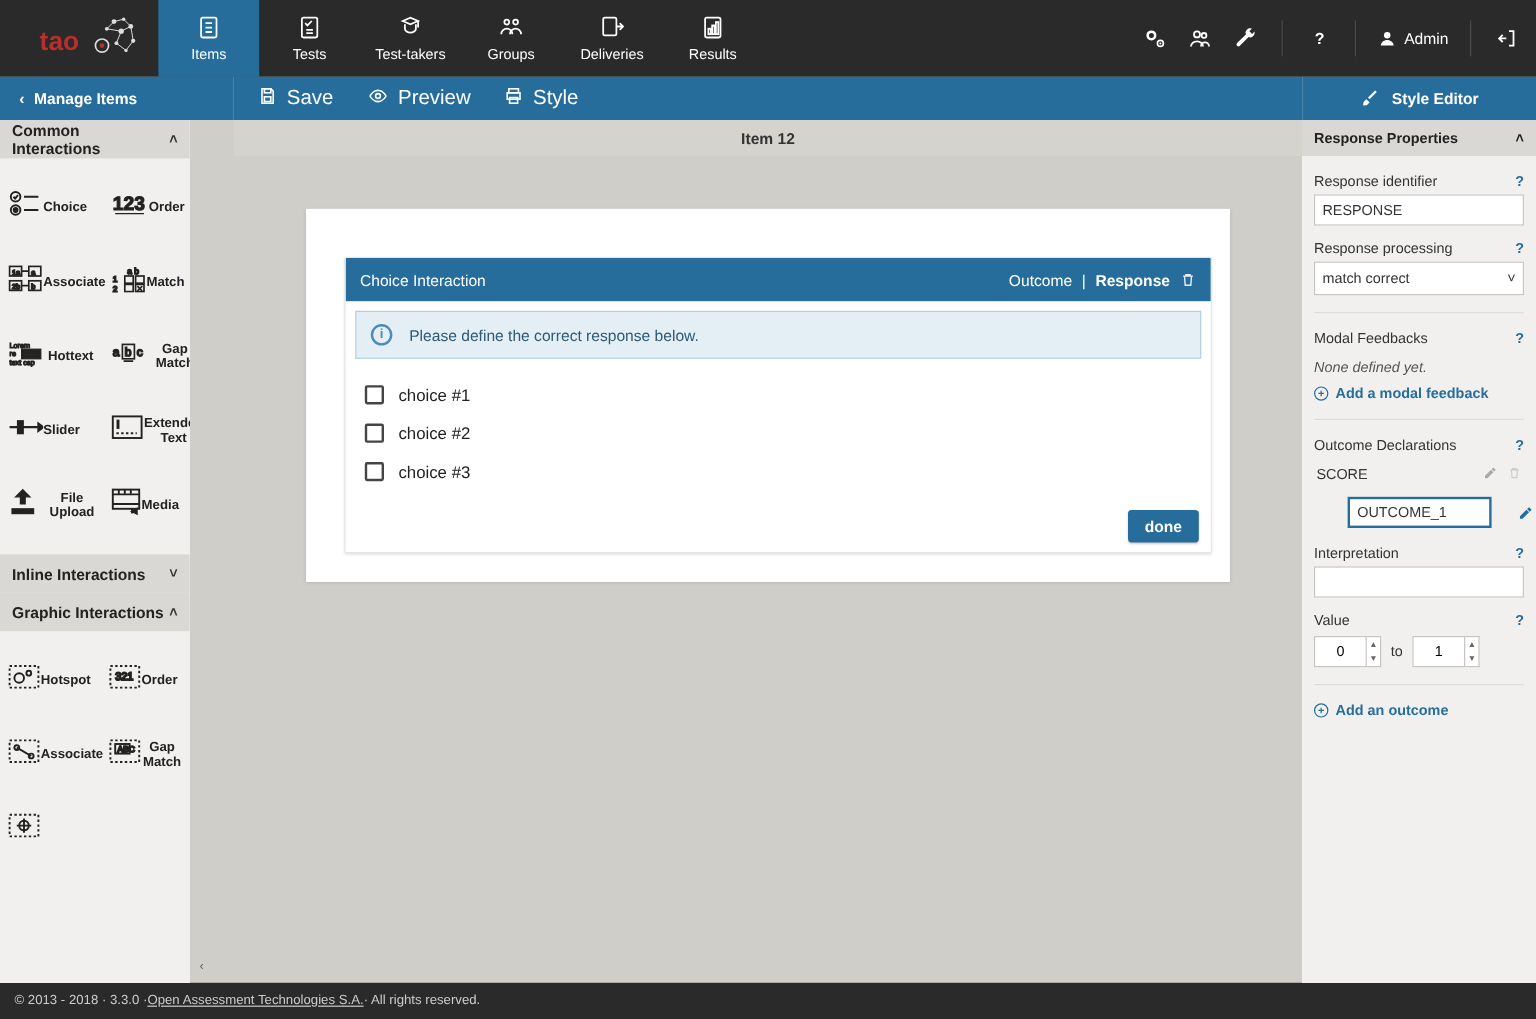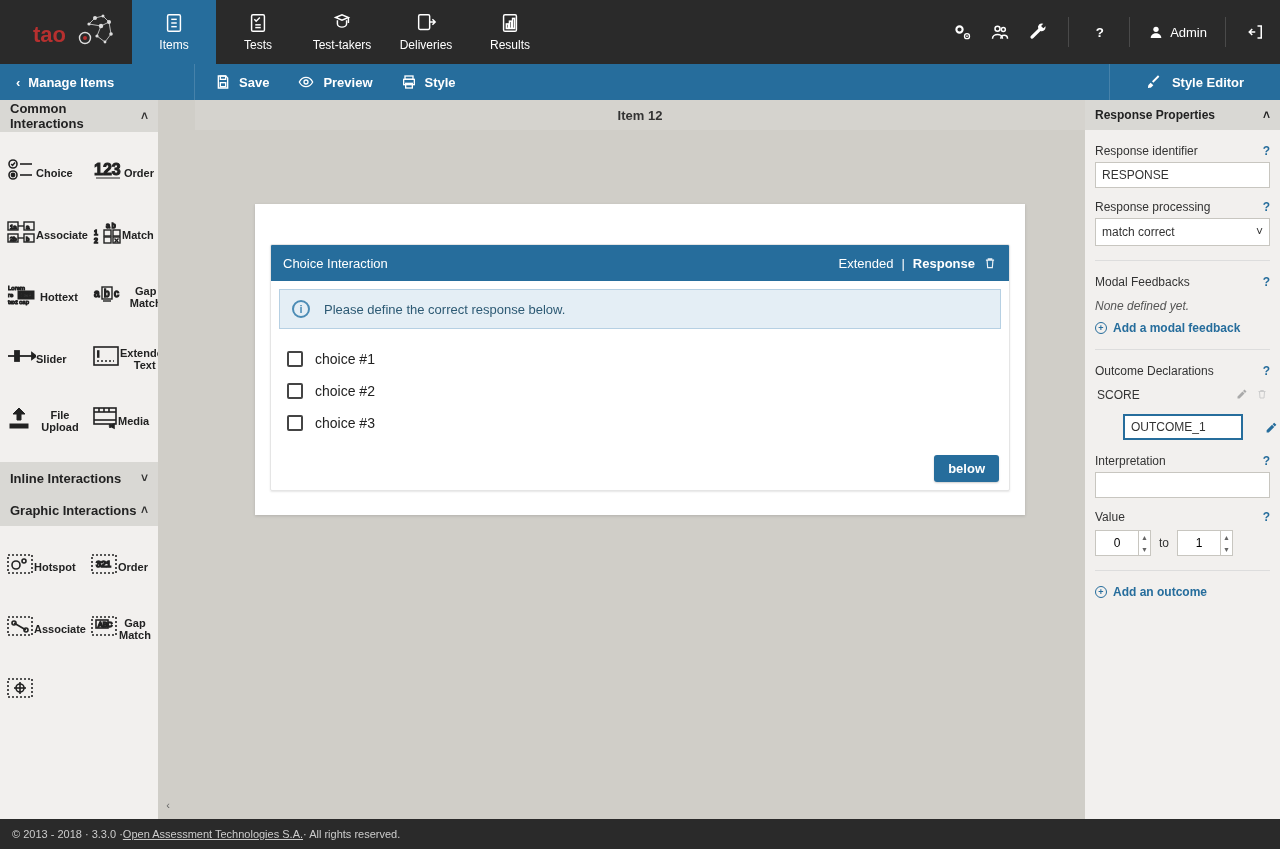--- a/index.html
+++ b/index.html
@@ -12,38 +12,38 @@
 .top-nav-item.active { background:#266d9c; }
 .top-nav-item .icon { font-size:22px; margin-bottom:4px; color:#fff; }
 .top-nav-right { display:flex; align-items:center; gap:14px; color:#fff; }
 .top-nav-right .util-btn { width:24px; height:24px; display:flex; align-items:center; justify-content:center; cursor:pointer; color:#fff; }
 .top-nav-right .divider { width:1px; height:30px; background:#4a4a4a; margin:0 4px; }
 .admin-btn { display:flex; align-items:center; gap:6px; cursor:pointer; font-size:13px; }
 
 .sub-bar { height:36px; background:#266d9c; display:flex; color:#fff; }
 .sub-bar-left { width:195px; display:flex; align-items:center; padding-left:16px; gap:8px; font-size:13px; font-weight:bold; border-right:1px solid rgba(255,255,255,0.15); cursor:pointer; }
 .sub-bar-mid { flex:1; display:flex; align-items:center; padding-left:20px; gap:28px; }
-.sub-bar-mid .act-btn { display:flex; align-items:flex-end; gap:8px; font-size:13px; font-weight:bold; cursor:pointer; }
-.sub-bar-right { width:171px; display:flex; align-items:center; justify-content:center; gap:10px; font-weight:bold; border-left:1px solid rgba(255,255,255,0.15); cursor:pointer; }
+.sub-bar-mid .act-btn { display:flex; align-items:flex-start; gap:8px; font-size:17px; font-weight:normal; cursor:pointer; }
+.sub-bar-right { width:195px; display:flex; align-items:center; justify-content:center; gap:10px; font-weight:bold; border-left:1px solid rgba(255,255,255,0.15); cursor:pointer; }
 
 .workspace { position:absolute; top:100px; left:0; right:0; bottom:30px; display:flex; }
 .left-panel { width:158px; background:#f2f0ee; overflow-y:auto; position:relative; }
 .left-panel-wrap { width:195px; display:flex; overflow:hidden; background:#d0cec8; }
 .left-splitter { width:20px; background:#d0cec8; position:relative; display:flex; align-items:flex-end; justify-content:center; cursor:pointer; }
 .left-splitter .handle { position:absolute; bottom:8px; color:#666; font-size:11px; }
 .panel-header { height:32px; background:#d9d8d4; display:flex; align-items:center; justify-content:space-between; padding:0 10px; font-weight:bold; color:#222; font-size:13px; cursor:pointer; }
 .panel-header .chev { font-size:12px; color:#333; }
 .tool-grid { display:grid; grid-template-columns:1fr 1fr; gap:0; padding:10px 4px; }
 .tool-item { display:flex; flex-direction:row; align-items:center; justify-content:flex-start; padding:12px 2px; cursor:pointer; }
 .tool-item .ti-icon { height:32px; display:flex; align-items:center; justify-content:center; font-size:22px; color:#222; margin-bottom:6px; }
 .tool-item .ti-label { font-size:11px; color:#222; text-align:center; font-weight:bold; }
 
 .canvas { flex:1; position:relative; overflow:auto; background:#d0cec8; }
 .canvas-title-bar { height:30px; background:#d5d3ce; display:flex; align-items:center; justify-content:center; font-weight:bold; color:#333; }
-.item-card { margin:74px auto; width:770px; background:#fff; box-shadow:0 1px 3px rgba(0,0,0,0.15); padding:40px 15px 24px 15px; position:relative; }
+.item-card { margin:44px auto; width:770px; background:#fff; box-shadow:0 1px 3px rgba(0,0,0,0.15); padding:40px 15px 24px 32px; position:relative; }
 .interaction-block { border:1px solid rgba(0,0,0,0.1); box-shadow:0 1px 2px rgba(0,0,0,0.1); border-radius:2px; overflow:hidden; }
 .interaction-header { height:36px; background:#266d9c; color:#fff; display:flex; align-items:center; justify-content:space-between; padding:0 12px; font-size:13px; }
 .interaction-header .right { display:flex; align-items:center; gap:8px; }
 .interaction-header .qr-link { cursor:pointer; }
 .interaction-header .qr-link.active { font-weight:bold; }
 .interaction-header .trash { cursor:pointer; opacity:0.9; }
 .info-strip { background:#e4eef5; border:1px solid #b6d0e3; margin:8px; padding:10px 12px; display:flex; align-items:center; gap:14px; color:#266; font-size:13px; }
 .info-strip .info-icon { width:18px; height:18px; border:2px solid #4c8cb5; border-radius:50%; display:flex; align-items:center; justify-content:center; color:#4c8cb5; font-size:11px; font-weight:bold; }
 .choices { padding:6px 12px 8px 12px; }
 .choice-row { display:flex; align-items:flex-end; gap:12px; padding:8px 4px; font-size:14px; }
@@ -131,20 +131,31 @@
             <svg width="22" height="22" viewBox="0 0 24 24" fill="none" stroke="#fff" stroke-width="1.6">
               <path d="M5 6 L12 3 L19 6 L12 9 Z"></path>
               <path d="M7 9 v4 c0 2 2.5 3.5 5 3.5 s5 -1.5 5 -3.5 v-4"></path>
               <line x1="19" y1="6" x2="19" y2="12"></line>
             </svg>
           </span>
         <span>Test-takers</span>
       </div>
       <div class="top-nav-item">
         <span class="icon">
+            <svg width="24" height="22" viewBox="0 0 26 24" fill="none" stroke="#fff" stroke-width="1.6">
+              <circle cx="9" cy="7" r="2.2"></circle>
+              <circle cx="17" cy="7" r="2.2"></circle>
+              <path d="M4 18 c0 -3 2.5 -5 5 -5 s5 2 5 5"></path>
+              <path d="M12 18 c0 -3 2.5 -5 5 -5 s5 2 5 5"></path>
+            </svg>
+          </span>
+        <span>Groups</span>
+      </div>
+      <div class="top-nav-item">
+        <span class="icon">
             <svg width="22" height="22" viewBox="0 0 24 24" fill="none" stroke="#fff" stroke-width="1.6">
               <rect x="4" y="3" width="12" height="16" rx="1.5"></rect>
               <path d="M16 11 h5 M19 8 l3 3 l-3 3"></path>
             </svg>
           </span>
         <span>Deliveries</span>
       </div>
       <div class="top-nav-item">
         <span class="icon">
             <svg width="22" height="22" viewBox="0 0 24 24" fill="none" stroke="#fff" stroke-width="1.6">
@@ -442,21 +453,21 @@
 
   <div class="canvas">
     <div class="canvas-title-bar">
       <span>Item 12</span>
     </div>
     <div class="item-card">
       <div class="interaction-block">
         <div class="interaction-header">
           <span>Choice Interaction</span>
           <div class="right">
-            <span class="qr-link">Extended</span>
+            <span class="qr-link">Outcome</span>
             <span>|</span>
             <span class="qr-link active">Response</span>
             <span class="trash">
                 <svg width="14" height="14" viewBox="0 0 24 24" fill="none" stroke="#fff" stroke-width="2">
                   <path d="M5 7h14M9 7V5h6v2M7 7l1 13h8l1-13"></path>
                 </svg>
               </span>
           </div>
         </div>
         <div class="info-strip">
@@ -471,21 +482,21 @@
           <div class="choice-row">
             <span class="cb"></span>
             <span>choice #2</span>
           </div>
           <div class="choice-row">
             <span class="cb"></span>
             <span>choice #3</span>
           </div>
         </div>
         <div class="done-bar">
-          <button class="done-btn">below</button>
+          <button class="done-btn">done</button>
         </div>
       </div>
     </div>
   </div>
 
   <div class="right-panel">
     <div class="right-section-title">
       <span>Response Properties</span>
       <span>˄</span>
     </div>

